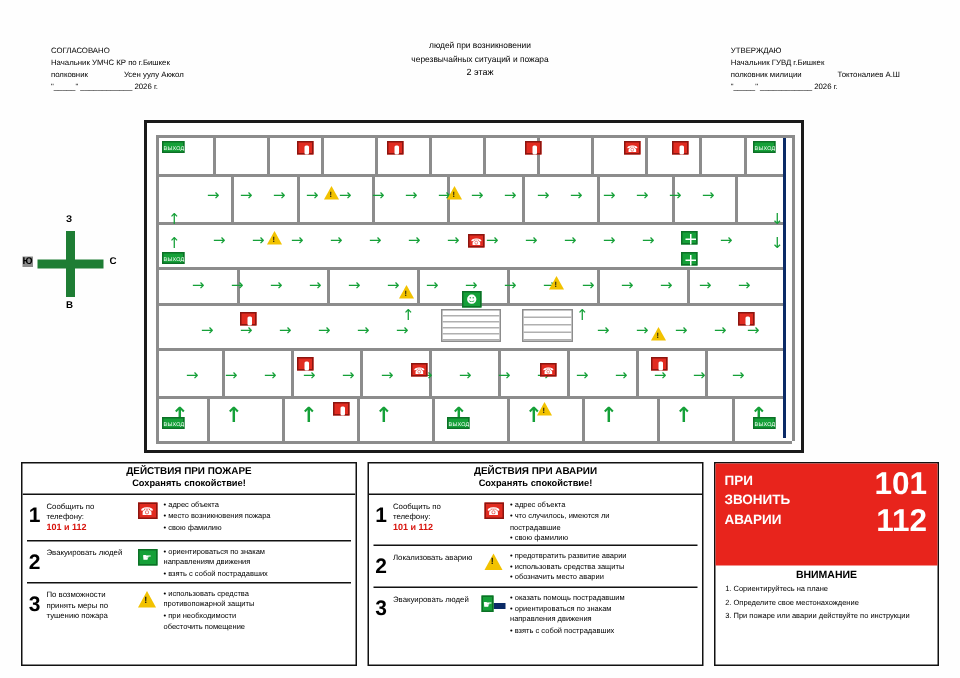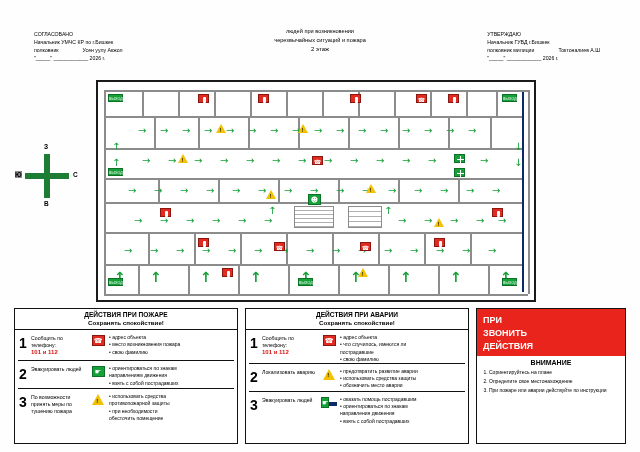--- a/index.html
+++ b/index.html
@@ -178,21 +178,21 @@
   .ico-warn {
     width:0;height:0;border-left:6px solid transparent;border-right:6px solid transparent;
     border-bottom:11px solid #f2c200; position:relative;
   }
   .ico-warn::after{content:"!";position:absolute;left:-1.8px;top:3.4px;font-size:6px;font-weight:bold;color:#111;}
   .ico-bar { width:13px; height:4px; background:#0b2a66; margin-top:2px; }
 
   
   .panel-red { flex:0 0 150px; border:1.5px solid #111; background:#fff; }
   .red-head {
-    background:#e8241c; color:#fff; height:47px; position:relative;
+    background:#e8241c; color:#fff; height:68px; position:relative;
   }
   .red-head .lbl {
     position:absolute; left:6px; top:5px;
     font-size:9px; font-weight:bold; line-height:13px;
   }
   .red-head .num {
     position:absolute; right:7px; top:1px;
     font-size:21px; font-weight:bold; line-height:25px; text-align:right;
   }
   .att-title { text-align:center; font-size:7px; font-weight:bold; padding:3px 0 2px; }
@@ -556,21 +556,25 @@
         </div>
 
       </div>
     </div>
 
     <div class="panel-red">
       <div class="red-head">
         <div class="lbl">
           <div>ПРИ</div>
           <div>ЗВОНИТЬ</div>
-          <div>ДЕЙСТВИЯ</div>
+          <div>АВАРИИ</div>
+        </div>
+        <div class="num">
+          <div>101</div>
+          <div>112</div>
         </div>
       </div>
       <div class="att-title">ВНИМАНИЕ</div>
       <ol class="att-list">
         <li>Сориентируйтесь на плане</li>
         <li>Определите свое местонахождение</li>
         <li>При пожаре или аварии действуйте по инструкции</li>
       </ol>
     </div>
 

